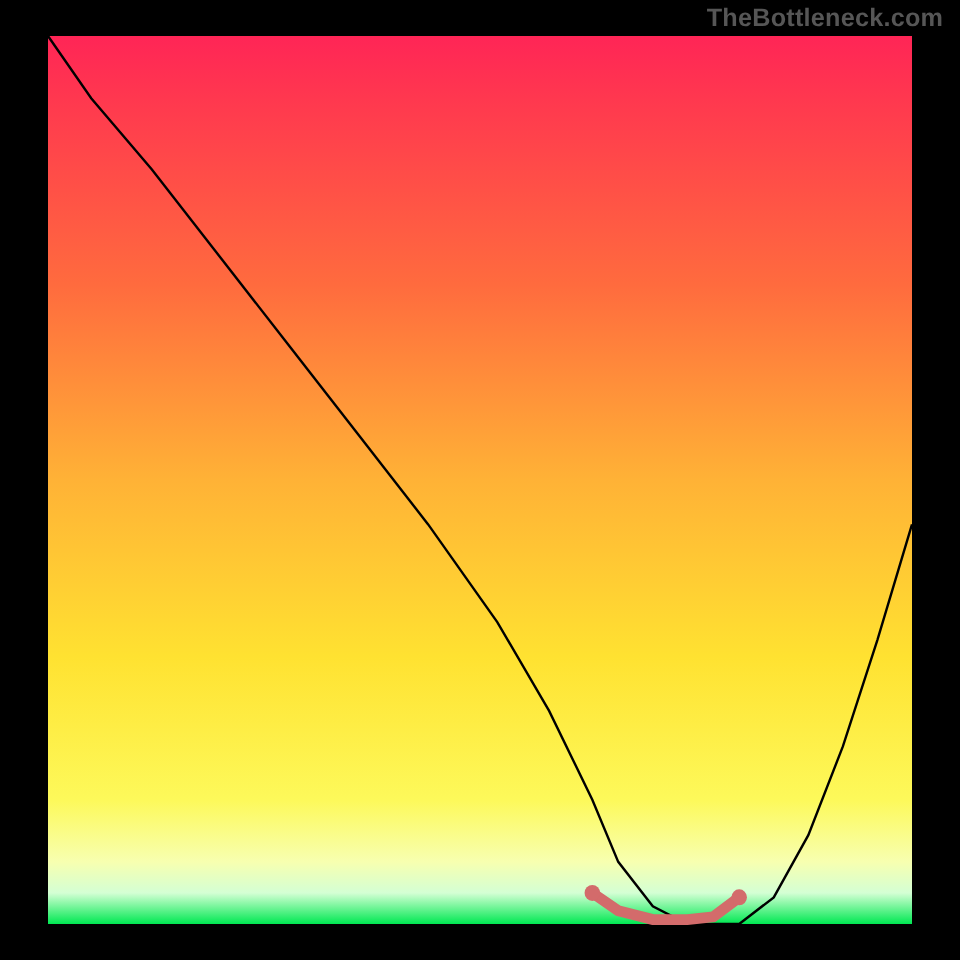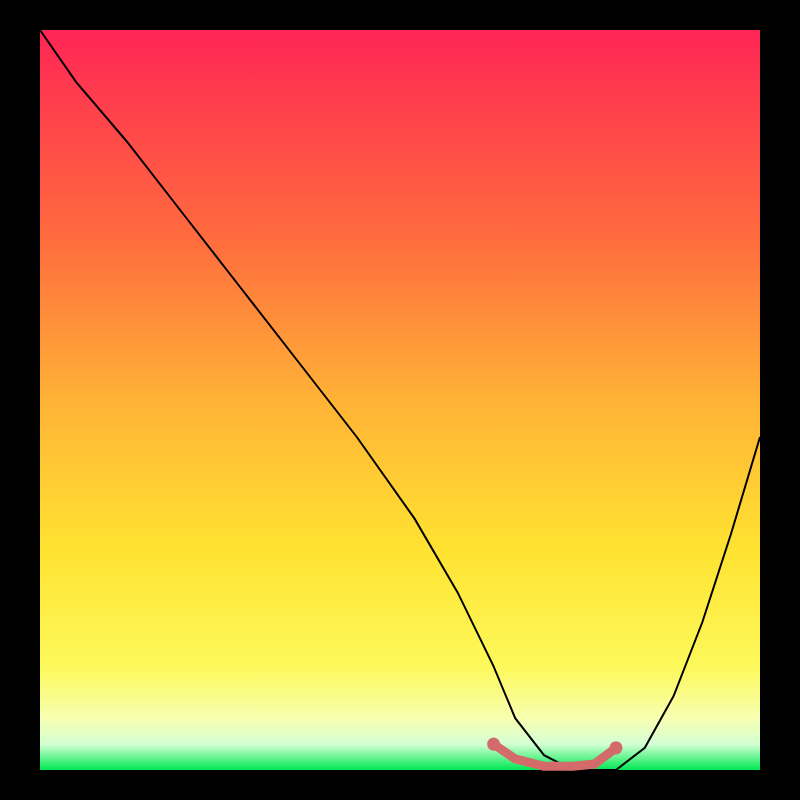--- a/index.html
+++ b/index.html
@@ -57,20 +57,21 @@
     inset: 0;
     width: 100%;
     height: 100%;
     overflow: visible;
   }
 </style>
 </head>
 <body>
 
 <div class="stage">
+  <div class="watermark">TheBottleneck.com</div>
 
   <div class="plot">
     <div class="gradient"></div>
     <svg class="curve" viewBox="0 0 100 100" preserveAspectRatio="none">
       <path id="main-curve" fill="none" stroke="#000" stroke-width="2" vector-effect="non-scaling-stroke" d="M0.00 0.00 L5.00 7.00 L12.00 15.00 L20.00 25.00 L28.00 35.00 L36.00 45.00 L44.00 55.00 L52.00 66.00 L58.00 76.00 L63.00 86.00 L66.00 93.00 L70.00 98.00 L74.00 100.00 L77.00 100.00 L80.00 100.00 L84.00 97.00 L88.00 90.00 L92.00 80.00 L96.00 68.00 L100.00 55.00"></path>
       <path id="salmon-curve" fill="none" stroke="#d36b6b" stroke-width="9" stroke-linecap="round" vector-effect="non-scaling-stroke" d="M63.00 96.50 L66.00 98.50 L70.00 99.50 L74.00 99.50 L77.00 99.20 L80.00 97.00"></path>
       <circle id="dot-left" r="0.9" fill="#d36b6b" cx="63" cy="96.5"></circle>
       <circle id="dot-right" r="0.9" fill="#d36b6b" cx="80" cy="97"></circle>
     </svg>
   </div>

